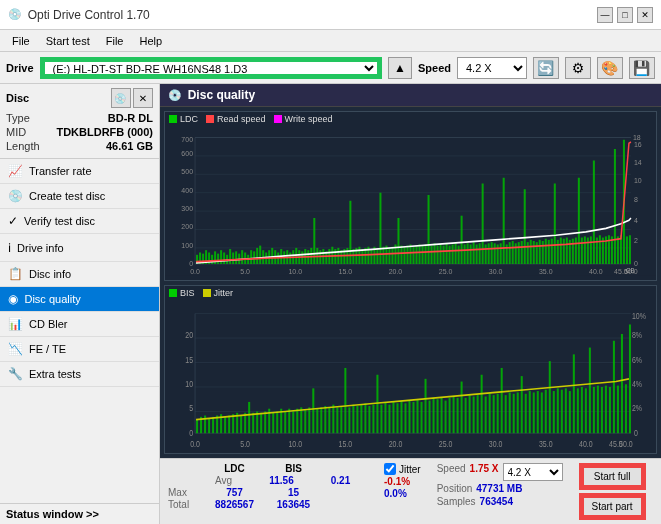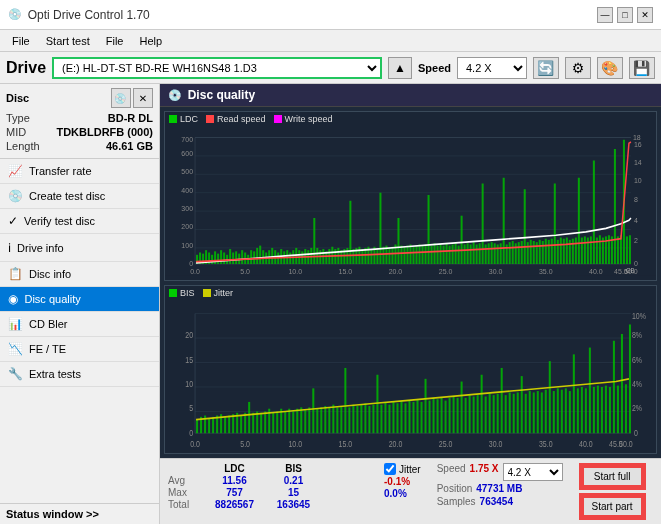--- a/index.html
+++ b/index.html
@@ -49,26 +49,26 @@
     
     .drivebar {
       background: #f0f0f0;
       height: 32px;
       display: flex;
       align-items: center;
       padding: 0 6px;
       border-bottom: 1px solid #ccc;
       gap: 6px;
     }
-    .drive-label { font-size: 16px; font-weight: bold; color: #000; }
+    .drive-label { font-size: 11px; font-weight: bold; color: #000; }
     .drive-select {
       flex: 1;
       height: 22px;
       font-size: 11px;
-      border: 2px solid #22c55e;
+      border: 5px solid #22c55e;
       background: #fff;
       padding: 0 4px;
     }
     .drive-btn {
       width: 24px; height: 22px;
       background: #e1e1e1;
       border: 1px solid #999;
       display: flex; align-items: center; justify-content: center;
       font-size: 12px; cursor: pointer;
     }
@@ -766,21 +766,21 @@
     </div>
 
     <div class="stats-bar">
 
       <div style="display:flex;flex-direction:column;gap:1px;font-size:10px;min-width:200px;">
         <div style="display:flex;gap:4px;">
           <span style="min-width:35px;"></span>
           <span style="min-width:55px;text-align:center;font-weight:bold;">LDC</span>
           <span style="min-width:55px;text-align:center;font-weight:bold;">BIS</span>
         </div>
-        <div style="display:flex;gap:4px;">
+        <div style="display:flex;gap:4px;justify-content:flex-end;">
           <span style="min-width:35px;color:#666;">Avg</span>
           <span style="min-width:55px;text-align:center;color:#0000cc;font-weight:bold;">11.56</span>
           <span style="min-width:55px;text-align:center;color:#0000cc;font-weight:bold;">0.21</span>
         </div>
         <div style="display:flex;gap:4px;">
           <span style="min-width:35px;color:#666;">Max</span>
           <span style="min-width:55px;text-align:center;color:#0000cc;font-weight:bold;">757</span>
           <span style="min-width:55px;text-align:center;color:#0000cc;font-weight:bold;">15</span>
         </div>
         <div style="display:flex;gap:4px;">

